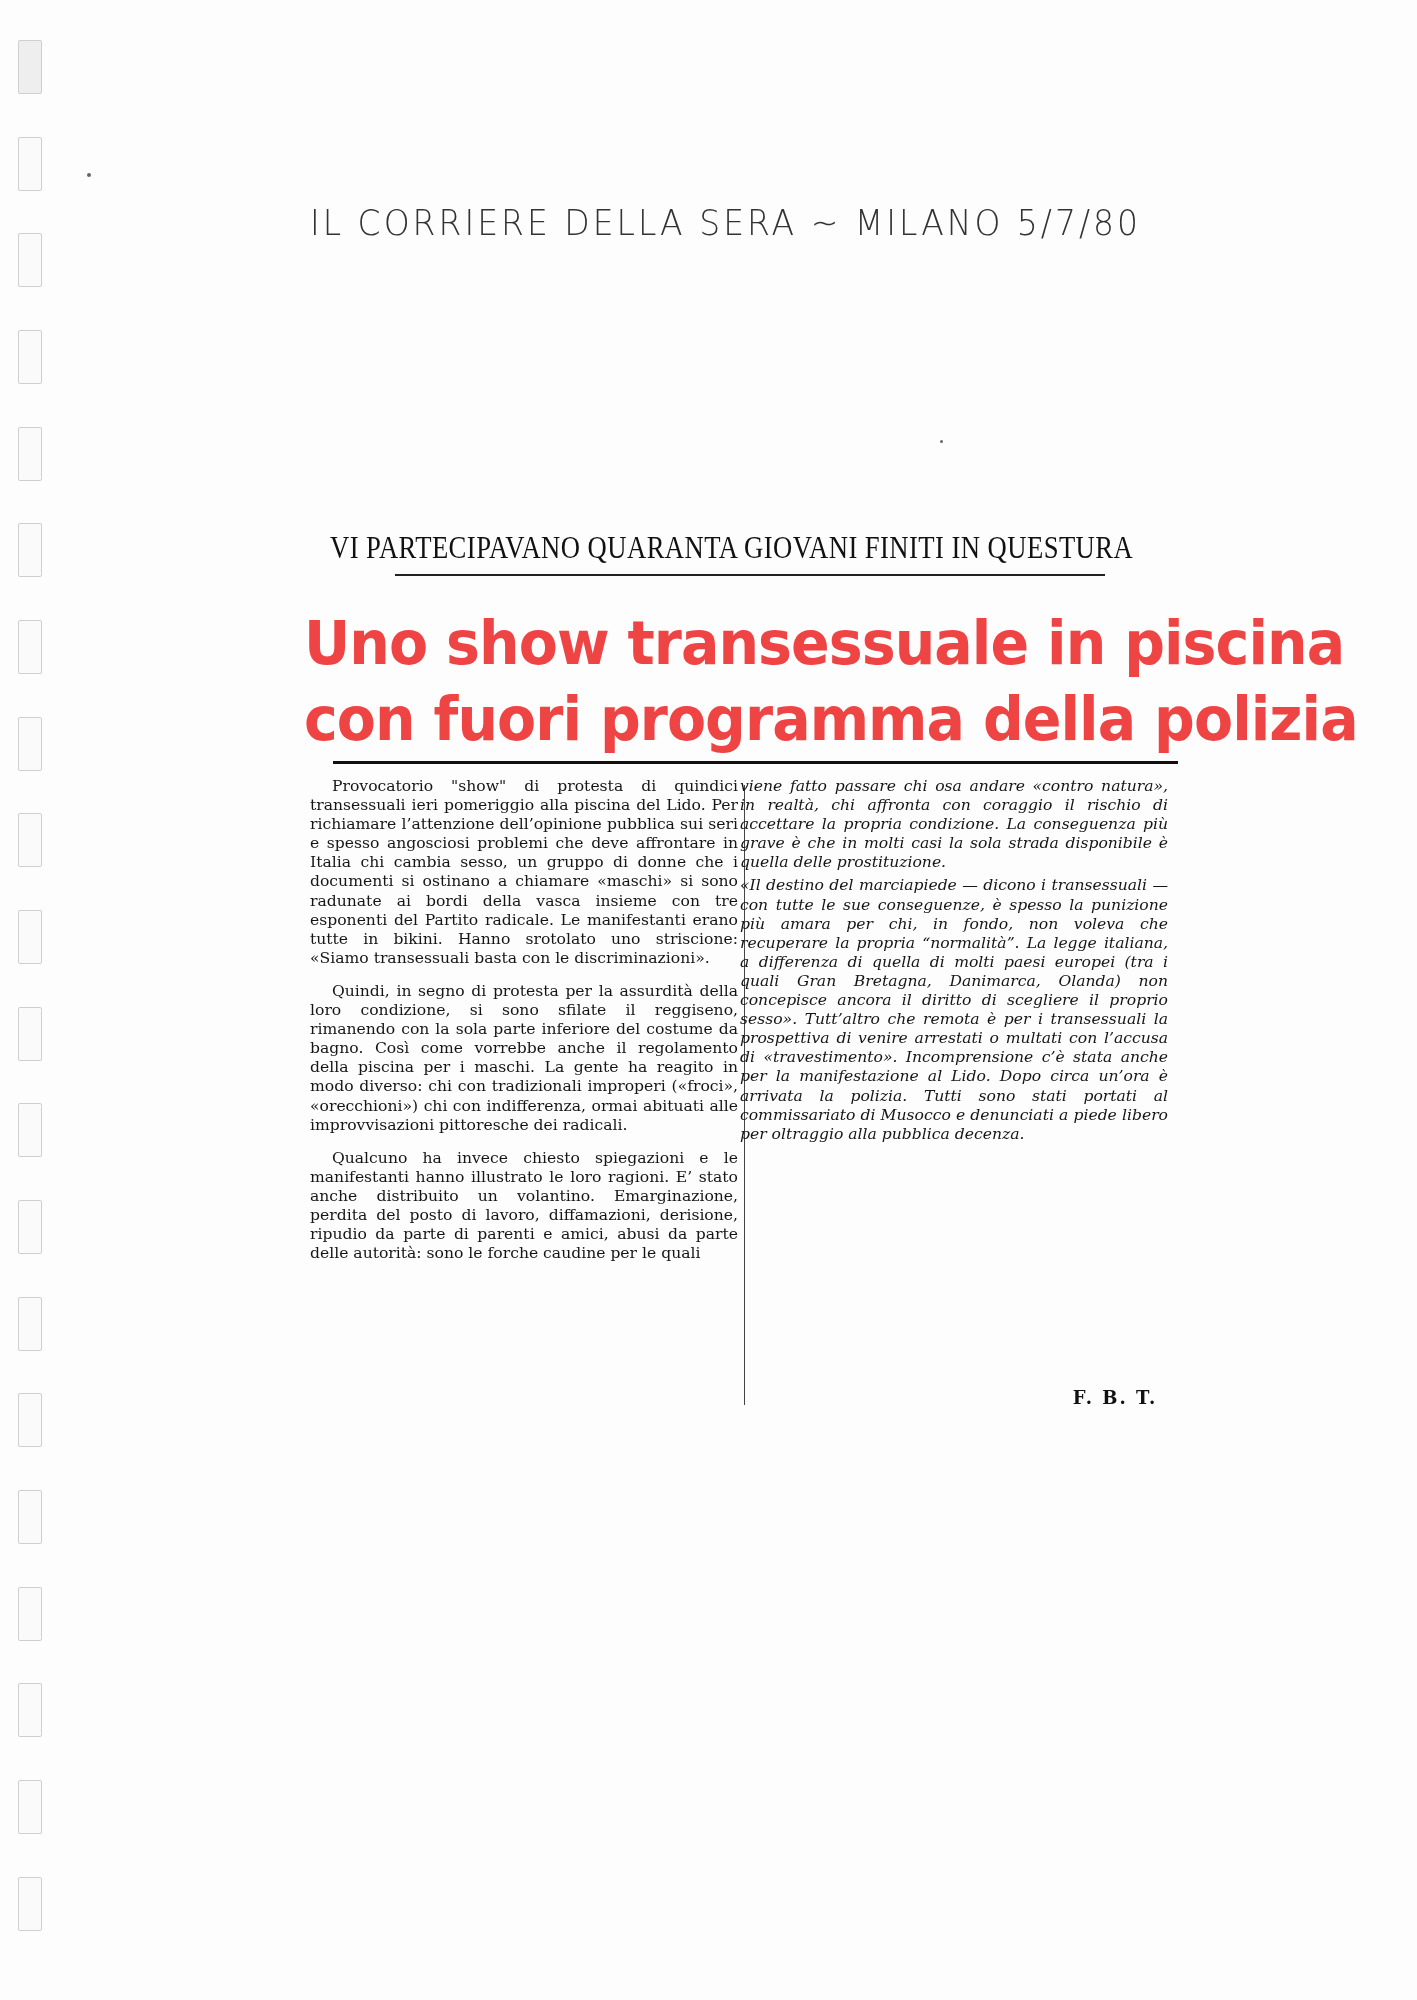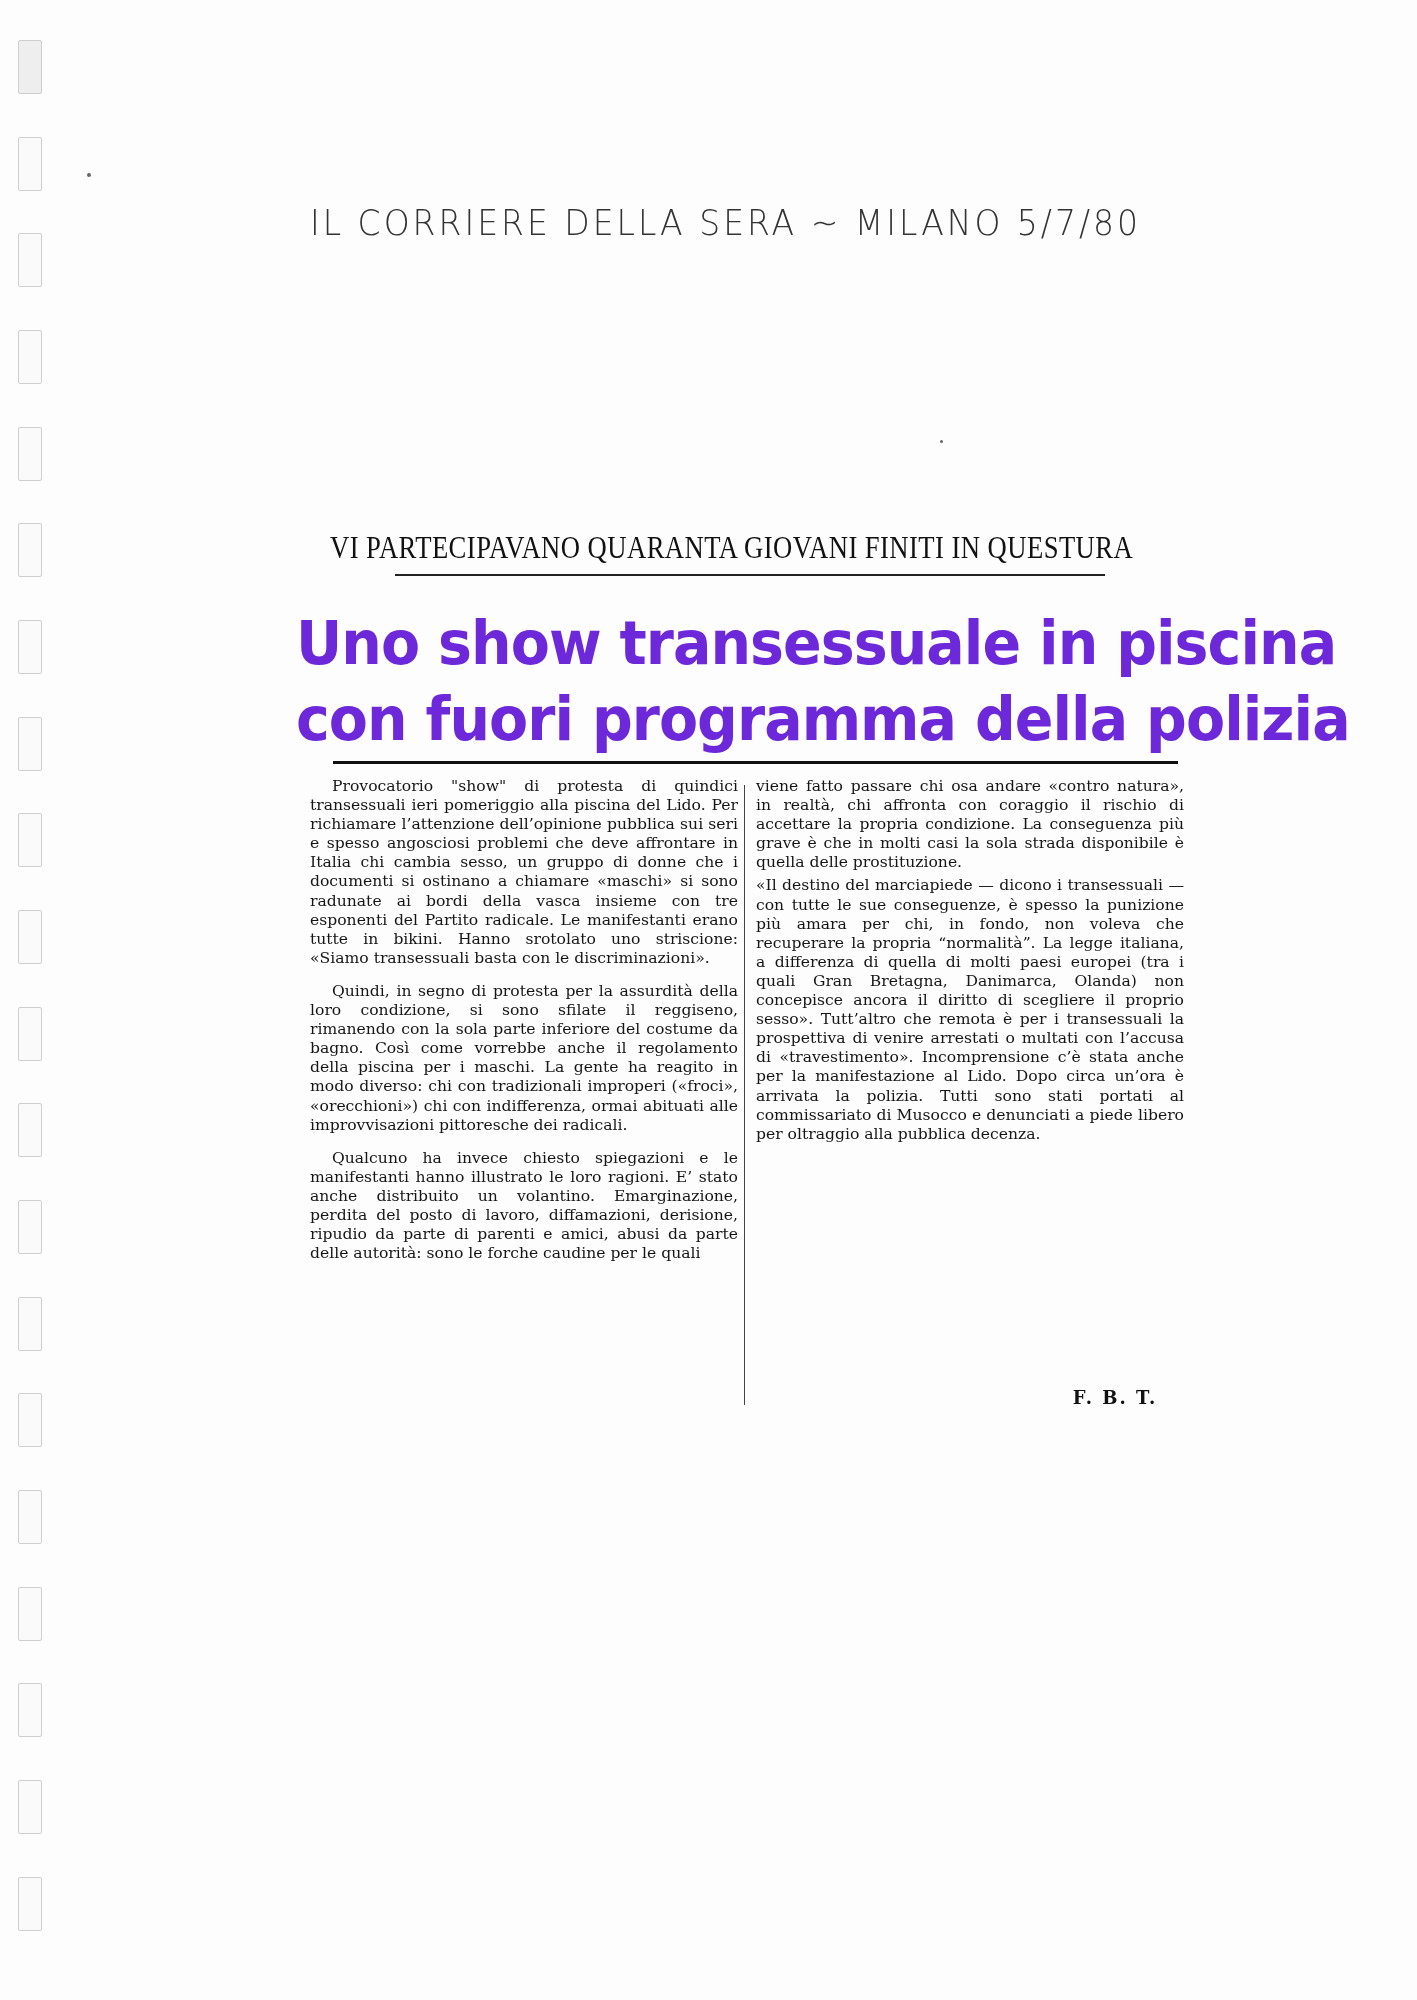--- a/index.html
+++ b/index.html
@@ -20,35 +20,35 @@
   }
   .kicker {
     position: absolute; left: 330px; top: 530px; width: 830px;
     font-family: "Liberation Serif", serif; font-size: 31px; letter-spacing: 0.5px;
     transform: scaleX(0.86); transform-origin: left top; white-space: nowrap; color: #111;
   }
   .kicker-rule {
     position: absolute; left: 395px; top: 574px; width: 710px; height: 2px; background: #222;
   }
   .headline {
-    position: absolute; left: 296px; top: 605px; width: 900px;
+    position: absolute; left: 304px; top: 605px; width: 900px;
     font-family: "DejaVu Sans", sans-serif; font-weight: bold; font-size: 60px;
-    line-height: 76px; letter-spacing: -1px; color: #6d28d9;
+    line-height: 76px; letter-spacing: -1px; color: #ef4444;
   }
   .headline div { white-space: nowrap; transform: scaleX(0.95); transform-origin: left top; }
   .head-rule {
     position: absolute; left: 333px; top: 761px; width: 845px; height: 3px; background: #111;
   }
   .col {
     position: absolute; top: 777px; width: 428px;
     font-family: "DejaVu Serif", serif; font-size: 15.6px; line-height: 19.1px;
     text-align: justify; hyphens: none; color: #151515;
   }
   .col-left { left: 310px; }
-  .col-right { left: 756px; }
+  .col-right { left: 740px; font-style: italic; }
   .col p { margin: 0 0 14px 0; text-indent: 0; }
   .col p.ind { text-indent: 22px; }
   .col-divider {
     position: absolute; left: 744px; top: 785px; width: 1px; height: 620px; background: #444;
   }
   .signature {
     position: absolute; left: 1050px; top: 1387px; width: 130px; text-align: center;
     font-family: "DejaVu Serif", serif; font-weight: bold; font-size: 18px; letter-spacing: 2px;
   }
   .speck { position: absolute; width: 4px; height: 4px; border-radius: 50%; background: #666; }

